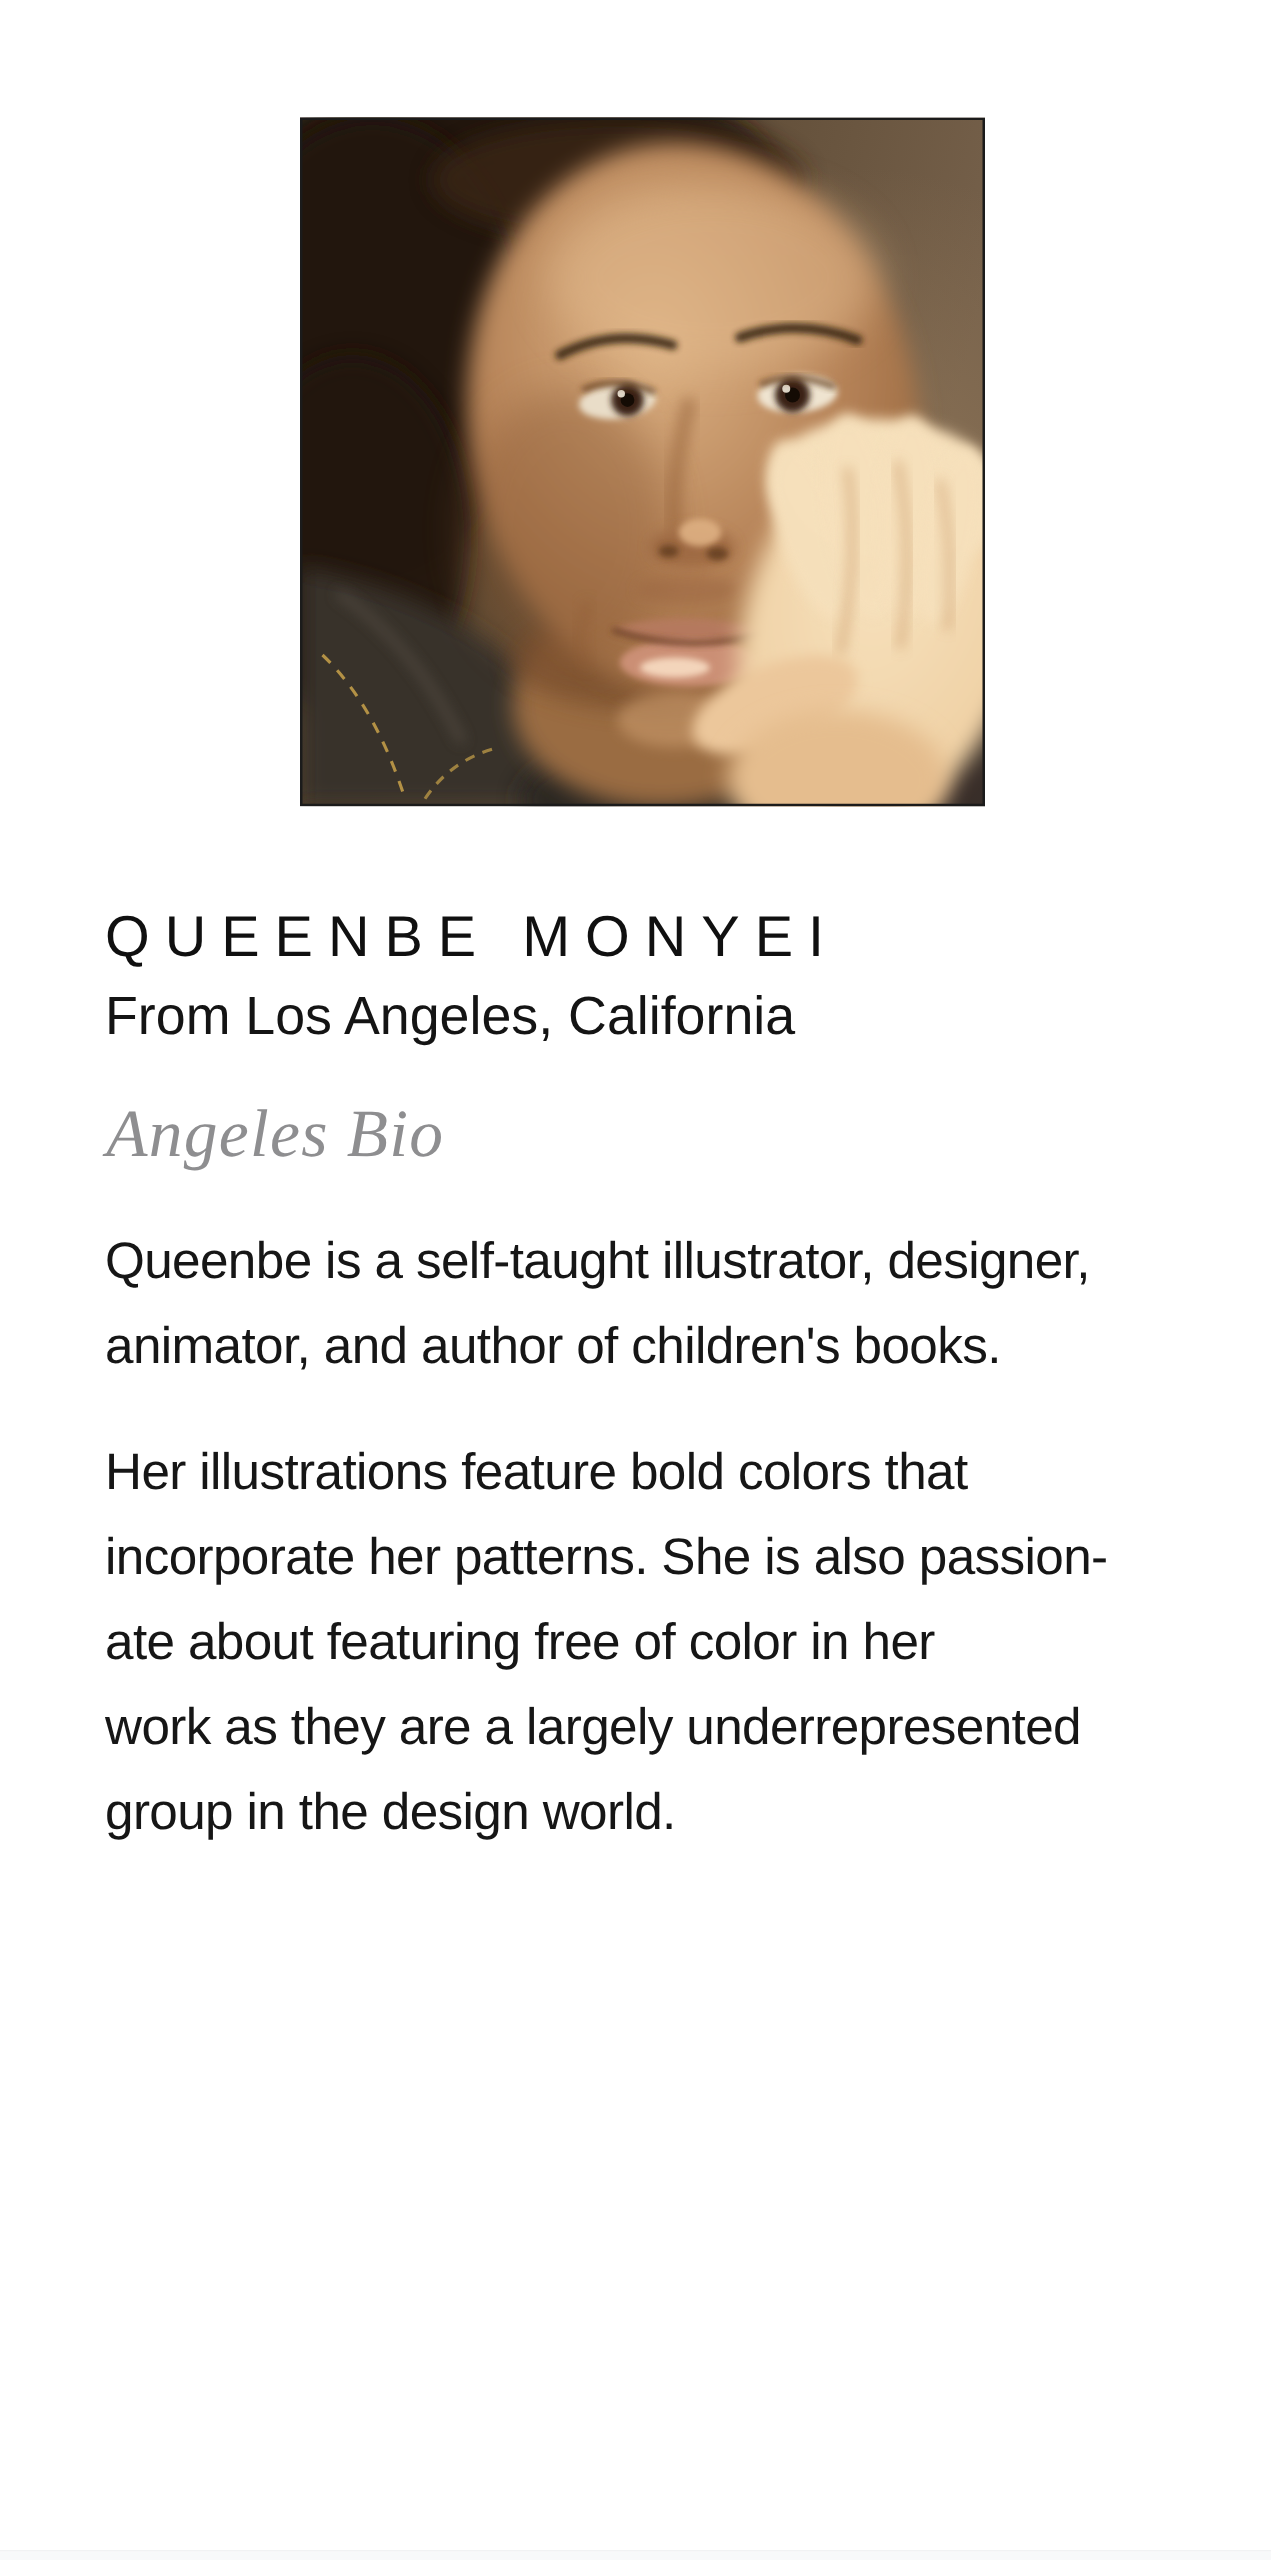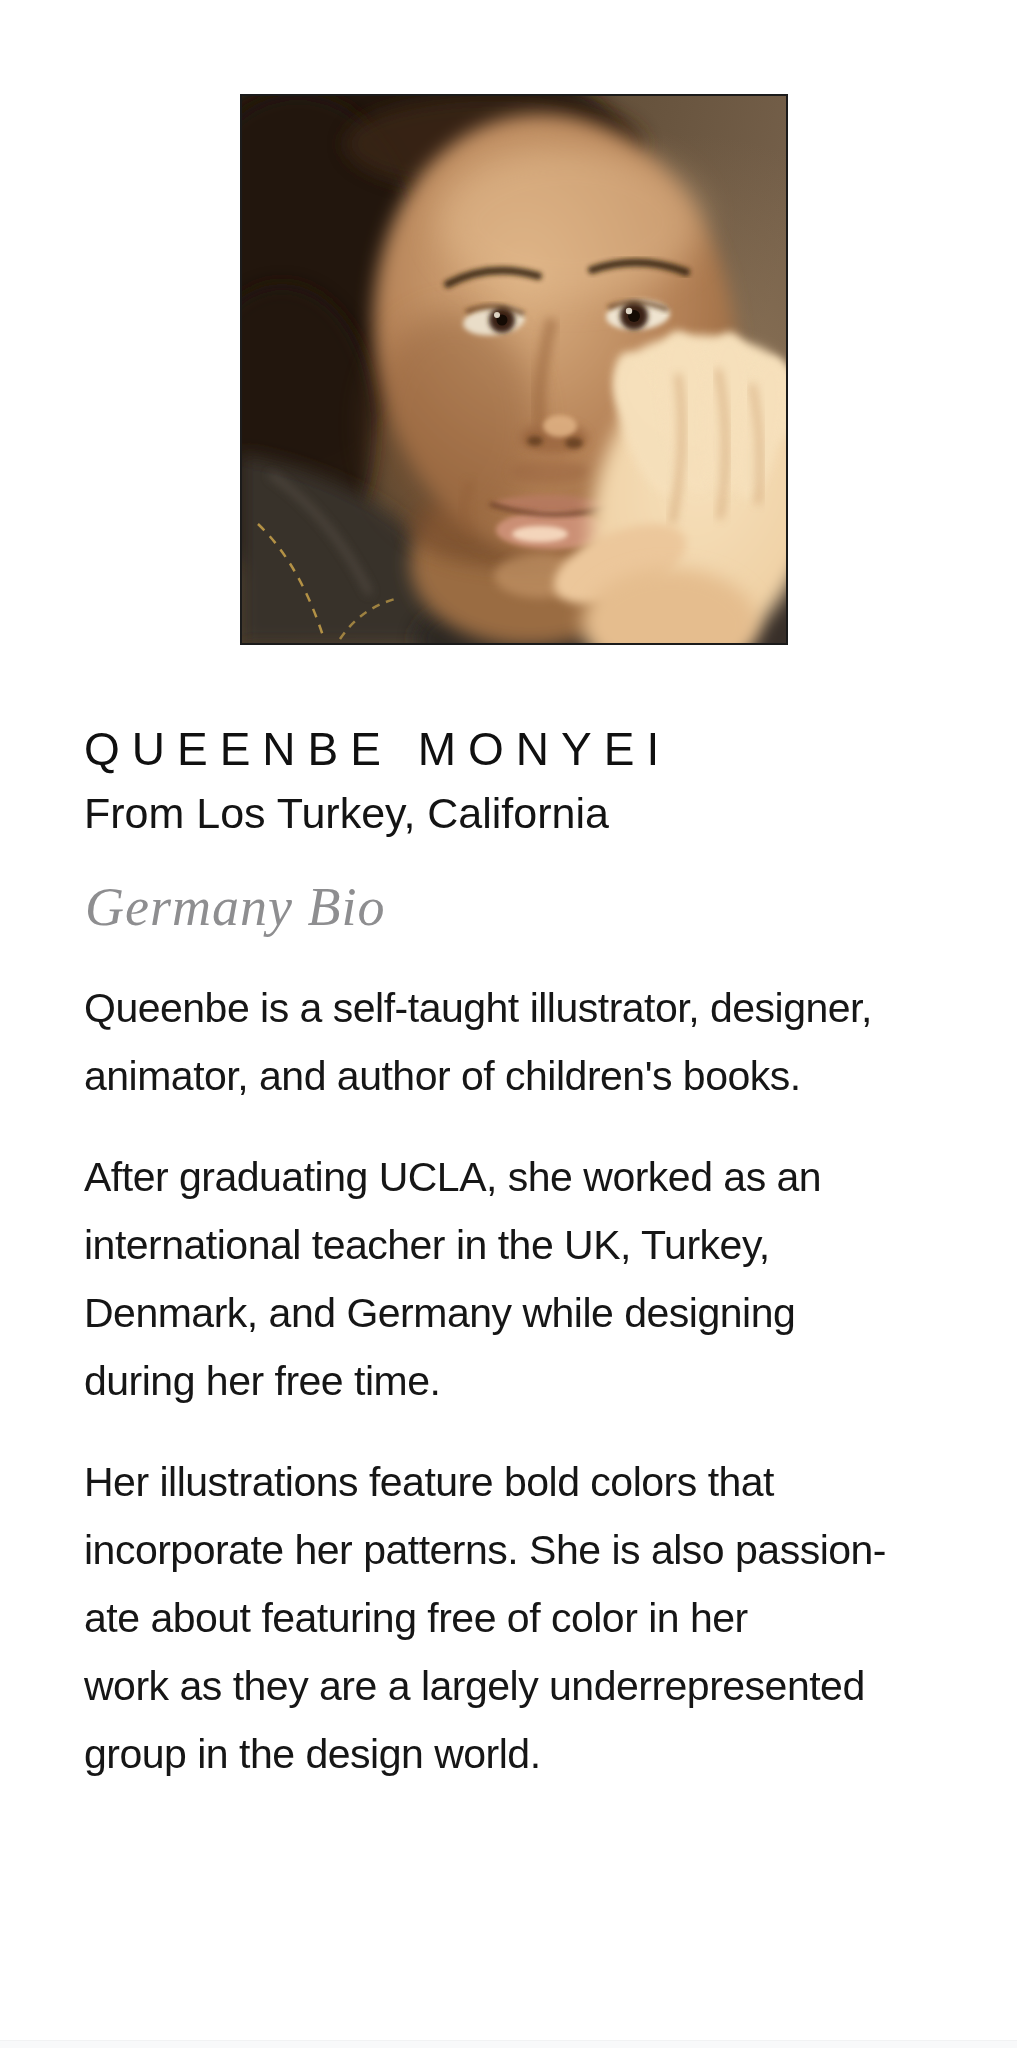--- a/index.html
+++ b/index.html
@@ -192,30 +192,26 @@
           <ellipse cx="380" cy="470" rx="70" ry="32" fill="#ecc79b" filter="url(#bS)" transform="rotate(-22 380 470)"></ellipse>
           <ellipse cx="430" cy="530" rx="88" ry="56" fill="#e5bd8e" filter="url(#bM)"></ellipse>
         </g>
       </g>
 
       <rect x="1" y="1" width="546" height="549" fill="none" stroke-width="2" stroke="#1b1b1b"></rect>
     </svg>
   </div>
 
   <div class="artist-name">QUEENBE MONYEI</div>
-  <div class="artist-origin">From Los Turkey, California</div>
-  <div class="section-heading">Germany Bio</div>
+  <div class="artist-origin">From Los Angeles, California</div>
+  <div class="section-heading">Angeles Bio</div>
 
   <div class="bio">
     <p>Queenbe is a self-taught illustrator, designer,
 animator, and author of children's books.</p>
-    <p>After graduating UCLA, she worked as an
-international teacher in the UK, Turkey,
-Denmark, and Germany while designing
-during her free time.</p>
     <p>Her illustrations feature bold colors that
 incorporate her patterns. She is also passion-
 ate about featuring free of color in her
 work as they are a largely underrepresented
 group in the design world.</p>
   </div>
 
   <div class="footer-strip"></div>
 </div>
 

